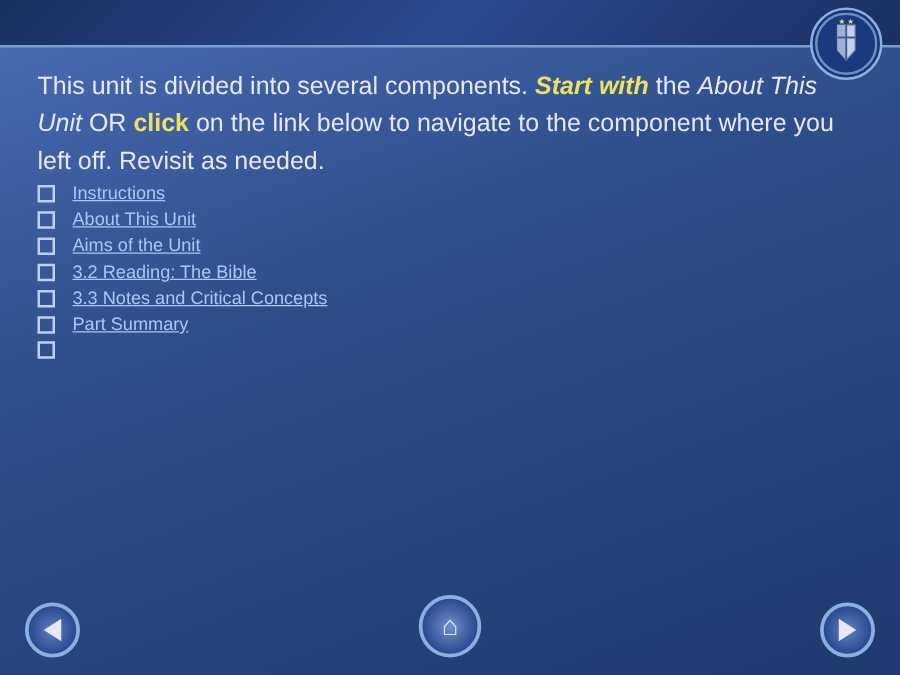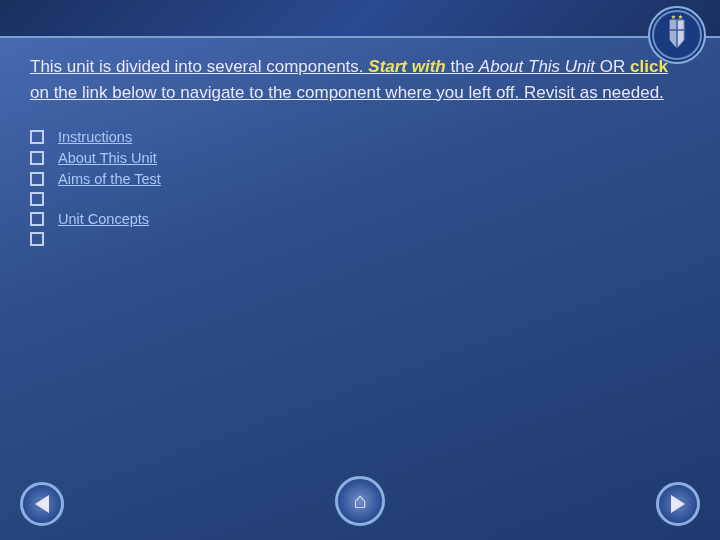--- a/index.html
+++ b/index.html
@@ -55,24 +55,23 @@
       justify-content: center;
       overflow: hidden;
     }
 
     .content {
       padding: 16px 30px 10px 30px;
     }
 
     .intro-text {
       color: #e8e8f8;
-      font-size: 17px;
+      font-size: 20px;
       line-height: 1.5;
-      margin-bottom: 24px;
-      text-decoration: underline;
+      margin-bottom: 3px;
     }
 
     .intro-text .start-with {
       color: #f0e060;
       font-style: italic;
       font-weight: bold;
     }
 
     .intro-text .about-italic {
       font-style: italic;
@@ -215,28 +214,33 @@
     <li>
           <span class="nav-checkbox"></span>
           <span class="nav-link">Instructions</span>
         </li>
         <li>
           <span class="nav-checkbox"></span>
           <span class="nav-link">About This Unit</span>
         </li>
         <li>
           <span class="nav-checkbox"></span>
-          <span class="nav-link">Aims of the Test</span>
-        </li>
-        <li>
-          <span class="nav-checkbox"></span>
-        </li>
-        <li>
-          <span class="nav-checkbox"></span>
-          <span class="nav-link">Unit Concepts</span>
+          <span class="nav-link">Aims of the Unit</span>
+        </li>
+        <li>
+          <span class="nav-checkbox"></span>
+          <span class="nav-link">3.2 Reading: The Bible</span>
+        </li>
+        <li>
+          <span class="nav-checkbox"></span>
+          <span class="nav-link">3.3 Notes and Critical Concepts</span>
+        </li>
+        <li>
+          <span class="nav-checkbox"></span>
+          <span class="nav-link">Part Summary</span>
         </li>
         <li>
           <span class="nav-checkbox"></span>
         </li>
       </ul>
   </div>
 
   <div class="nav-button-left">
     <div class="arrow-left"></div>
   </div>

